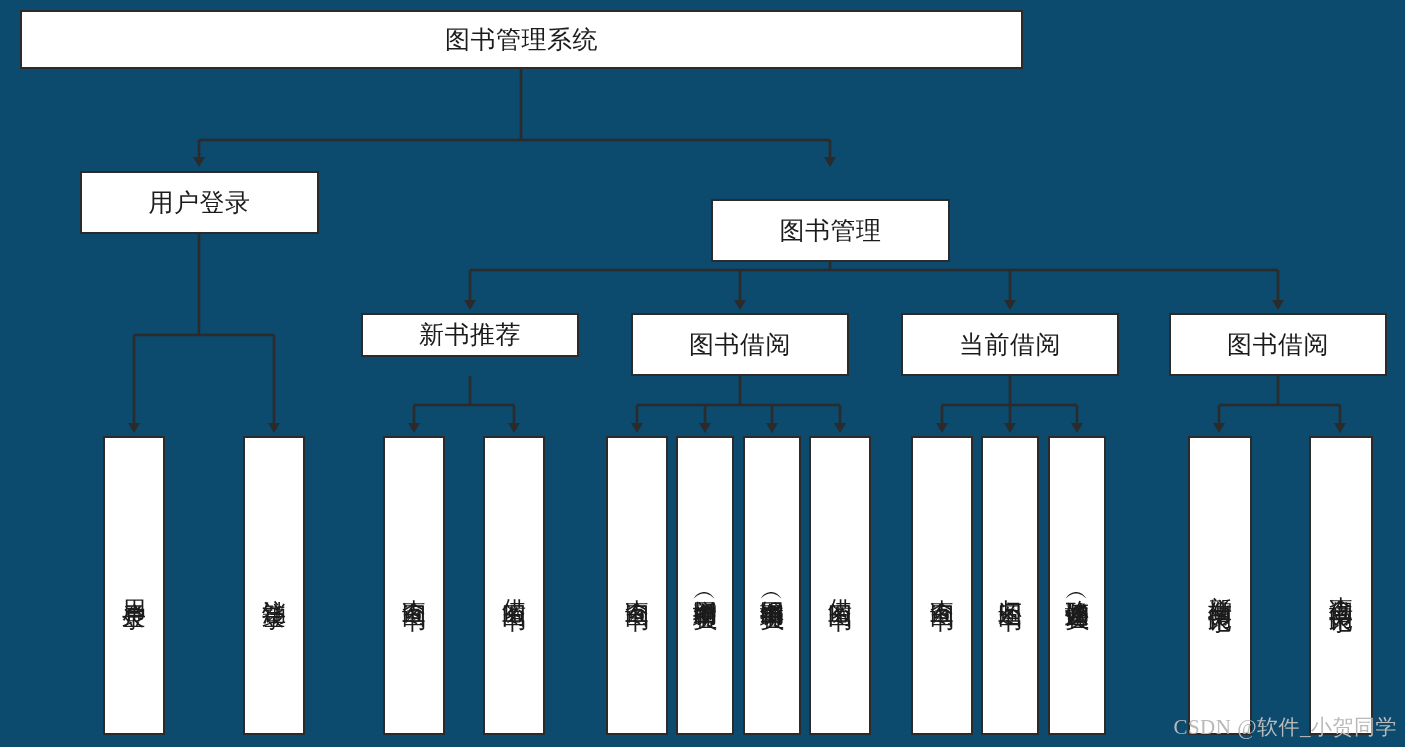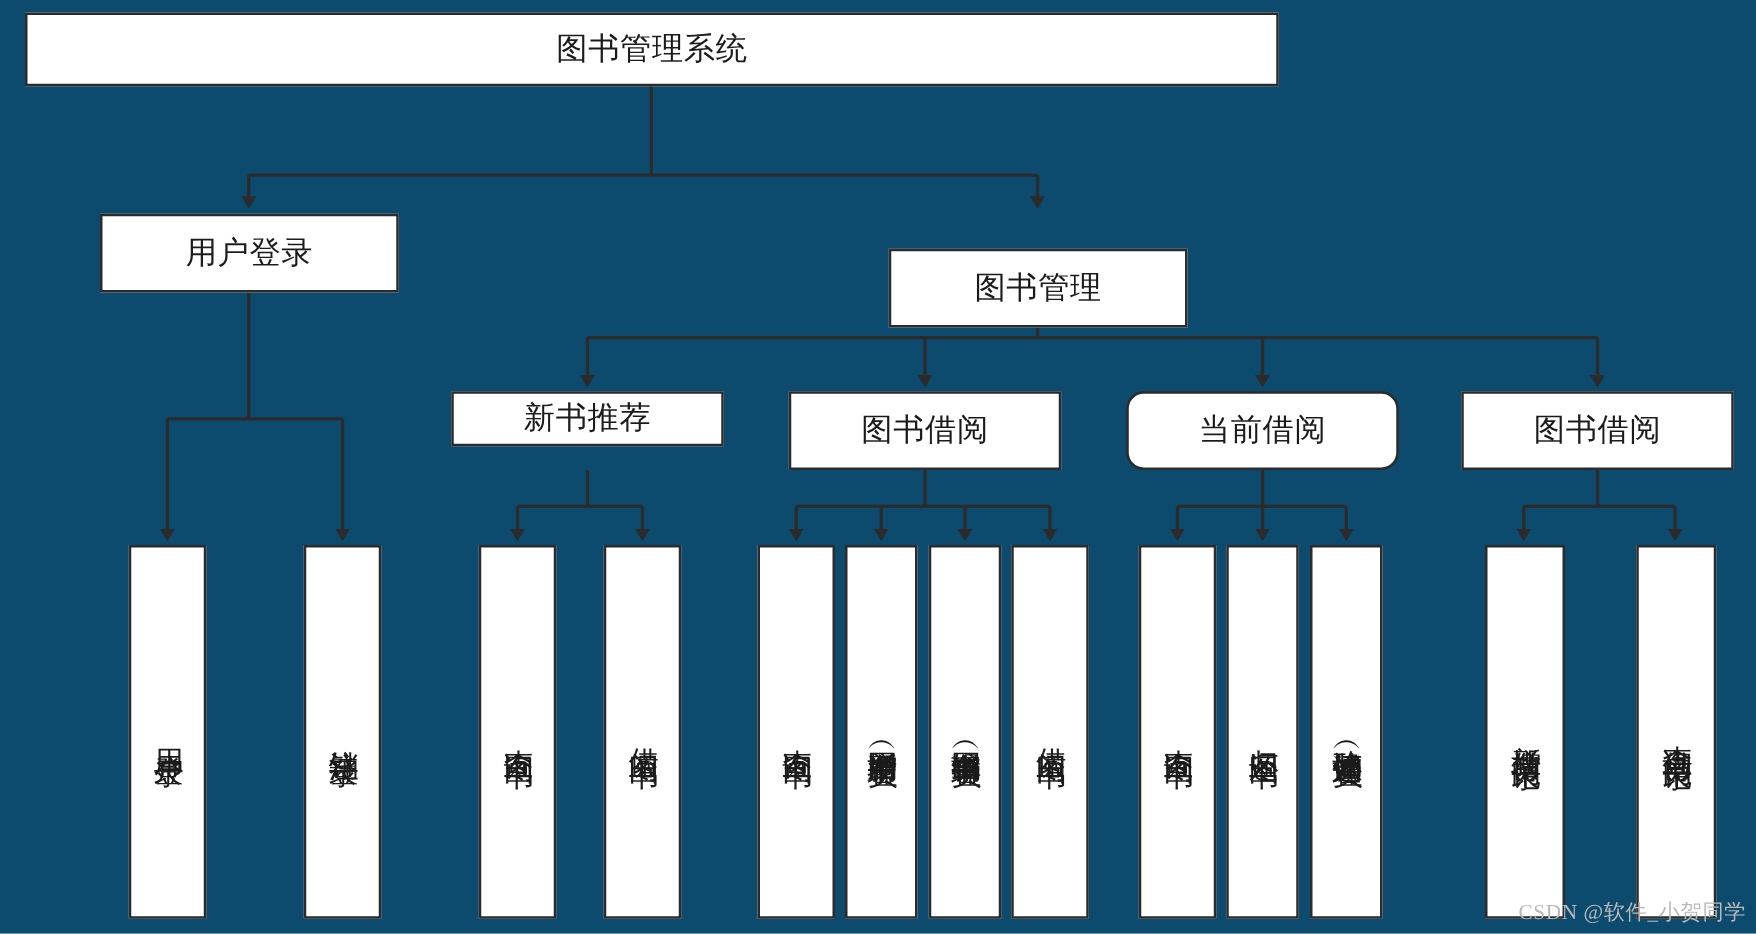--- a/index.html
+++ b/index.html
@@ -49,21 +49,21 @@
     letter-spacing: 3px;
     white-space: nowrap;
   }
   .node-v.tight {
     letter-spacing: 1px;
   }
   .watermark {
     position: absolute;
     right: 8px;
     bottom: 6px;
-    font-size: 17px;
+    font-size: 21px;
     color: #b9b9b9;
     letter-spacing: 0.5px;
     user-select: none;
     white-space: nowrap;
   }
 </style>
 </head>
 <body>
 
 <div id="canvas">
@@ -118,21 +118,21 @@
     </g>
   </svg>
 
   <div class="node node-h" style="left:20px; top:10px; width:1003px; height:59px;">图书管理系统</div>
 
   <div class="node node-h" style="left:80px; top:171px; width:239px; height:63px;">用户登录</div>
   <div class="node node-h" style="left:711px; top:171px; width:239px; height:63px;margin-top:28px;">图书管理</div>
 
   <div class="node node-h" style="left:361px; top:313px; width:218px; height:44px;">新书推荐</div>
   <div class="node node-h" style="left:631px; top:313px; width:218px; height:63px;">图书借阅</div>
-  <div class="node node-h" style="left:901px; top:313px; width:218px; height:63px;border-radius:14px;">当前借阅</div>
+  <div class="node node-h" style="left:901px; top:313px; width:218px; height:63px;">当前借阅</div>
   <div class="node node-h" style="left:1169px; top:313px; width:218px; height:63px;">图书借阅</div>
 
   <div class="node node-v" style="left:103px; top:436px; width:62px; height:299px;">用户登录</div>
   <div class="node node-v" style="left:243px; top:436px; width:62px; height:299px;">注销登录</div>
 
   <div class="node node-v" style="left:383px; top:436px; width:62px; height:299px;">查询图书</div>
   <div class="node node-v" style="left:483px; top:436px; width:62px; height:299px;">借阅图书</div>
 
   <div class="node node-v" style="left:606px; top:436px; width:62px; height:299px;">查询图书</div>
   <div class="node node-v tight" style="left:676px; top:436px; width:58px; height:299px;">新增图书（管理员）</div>

